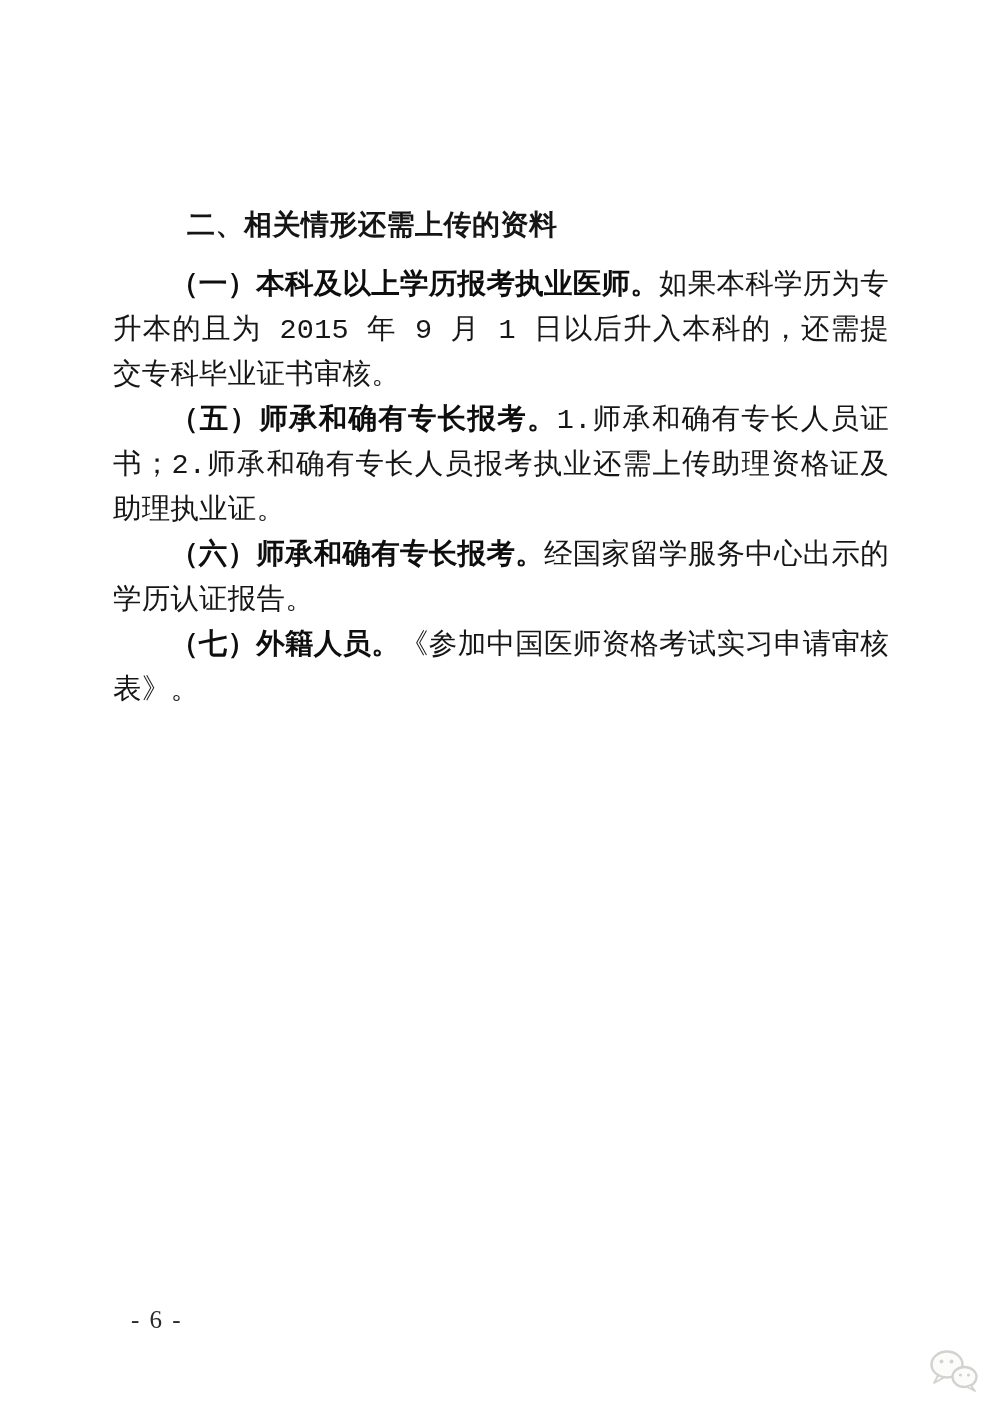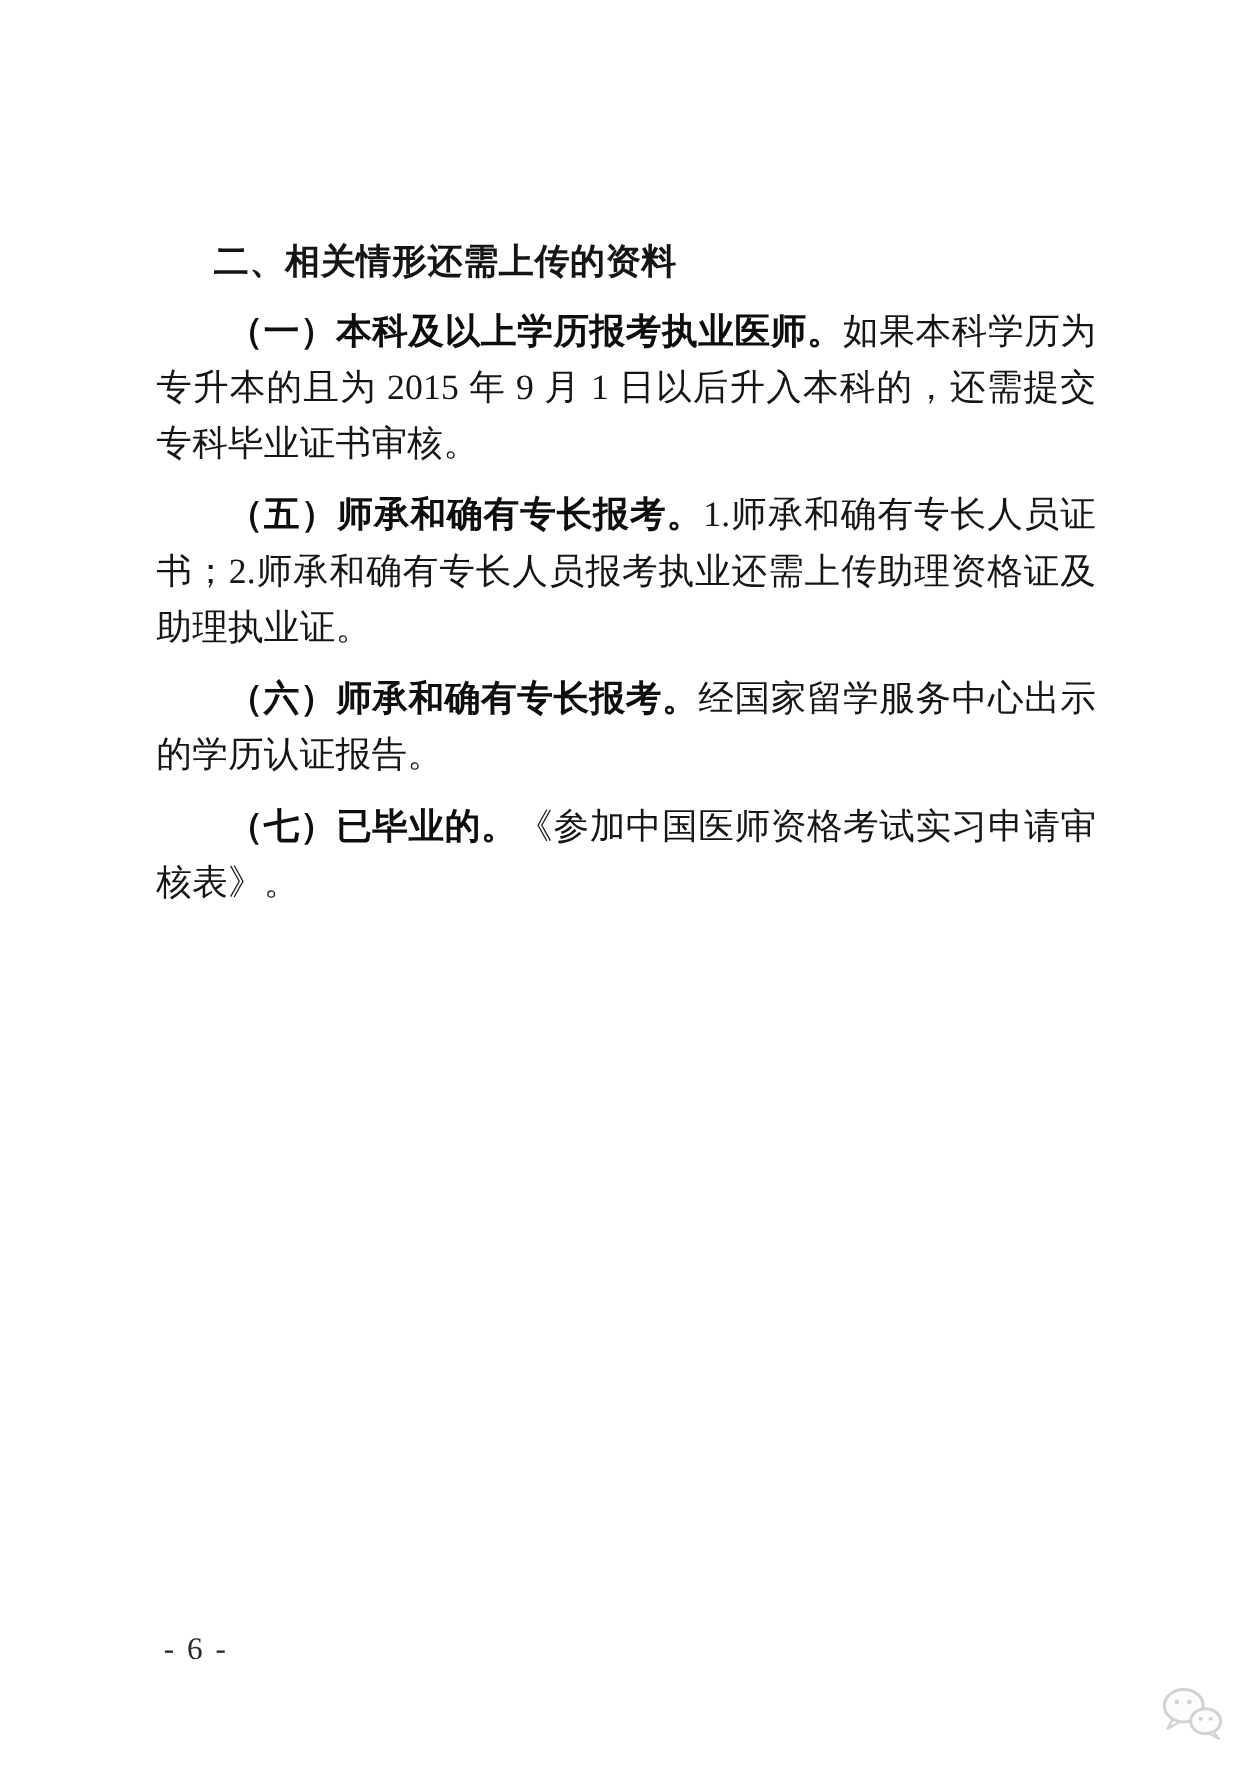--- a/index.html
+++ b/index.html
@@ -20,37 +20,38 @@
     inset: 0;
     background: #ffffff;
   }
   .content {
     position: absolute;
     left: 113px;
     top: 186px;
     width: 776px;
   }
   .doc-heading {
-    margin: 0;
+    margin: 16px;
     padding: 0 0 0 58px;
     font-family: "Liberation Sans", "DejaVu Sans", sans-serif;
     font-weight: 700;
     font-size: 28px;
     line-height: 45px;
     color: #151515;
     letter-spacing: 0.5px;
   }
   .doc-paragraph {
-    margin: 12px;
+    margin: 0;
     font-size: 28.5px;
     line-height: 45px;
     text-align: justify;
     text-align-last: left;
     text-indent: 57px;
     letter-spacing: 0.2px;
+    font-family: Liberation Mono, monospace;
   }
   .doc-paragraph .lead {
     font-weight: 700;
     color: #0e0e0e;
   }
   .doc-paragraph .body-text {
     font-weight: 400;
     color: #161616;
   }
   .page-number {
@@ -96,21 +97,21 @@
 
     <p class="doc-paragraph"><span class="lead">（一）本科及以上学历报考执业医师。</span><span class="body-text">如果本科学历为专升本的且为 2015 年 9 月 1 日以后升入本科的，还需提交专科毕业证书审核。</span></p>
 
 
 
 
     <p class="doc-paragraph"><span class="lead">（五）师承和确有专长报考。</span><span class="body-text">1.师承和确有专长人员证书；2.师承和确有专长人员报考执业还需上传助理资格证及助理执业证。</span></p>
 
     <p class="doc-paragraph"><span class="lead">（六）师承和确有专长报考。</span><span class="body-text">经国家留学服务中心出示的学历认证报告。</span></p>
 
-    <p class="doc-paragraph"><span class="lead">（七）已毕业的。</span><span class="body-text">《参加中国医师资格考试实习申请审核表》。</span></p>
+    <p class="doc-paragraph"><span class="lead">（七）外籍人员。</span><span class="body-text">《参加中国医师资格考试实习申请审核表》。</span></p>
 
   </div>
 
   <div class="page-number">- 6 -</div>
 
   <div class="watermark">
     <svg class="watermark-icon" viewBox="0 0 54 46" xmlns="http://www.w3.org/2000/svg" aria-hidden="true">
 
       <ellipse cx="21" cy="16.5" rx="15.5" ry="13" fill="#fcfcfb" stroke="#d2d2d0" stroke-width="2.4"></ellipse>
       <path d="M 12 27.5 L 8 35 L 18 29.5 Z" fill="#fcfcfb" stroke="#d2d2d0" stroke-width="1.8" stroke-linejoin="round"></path>

